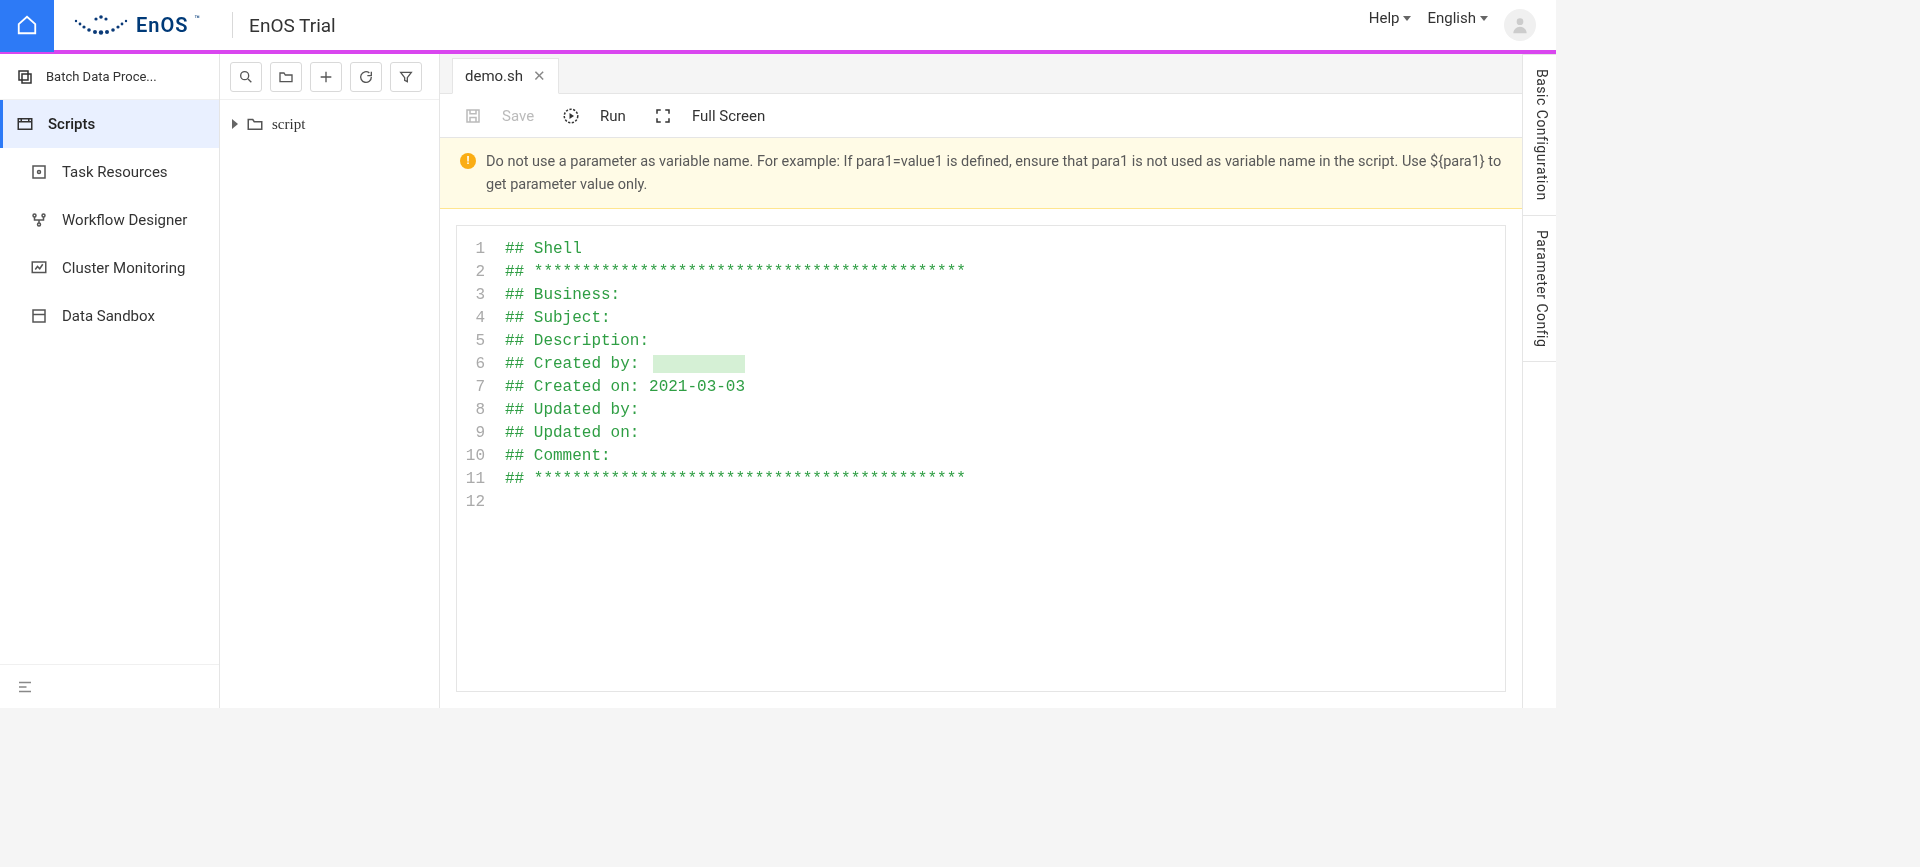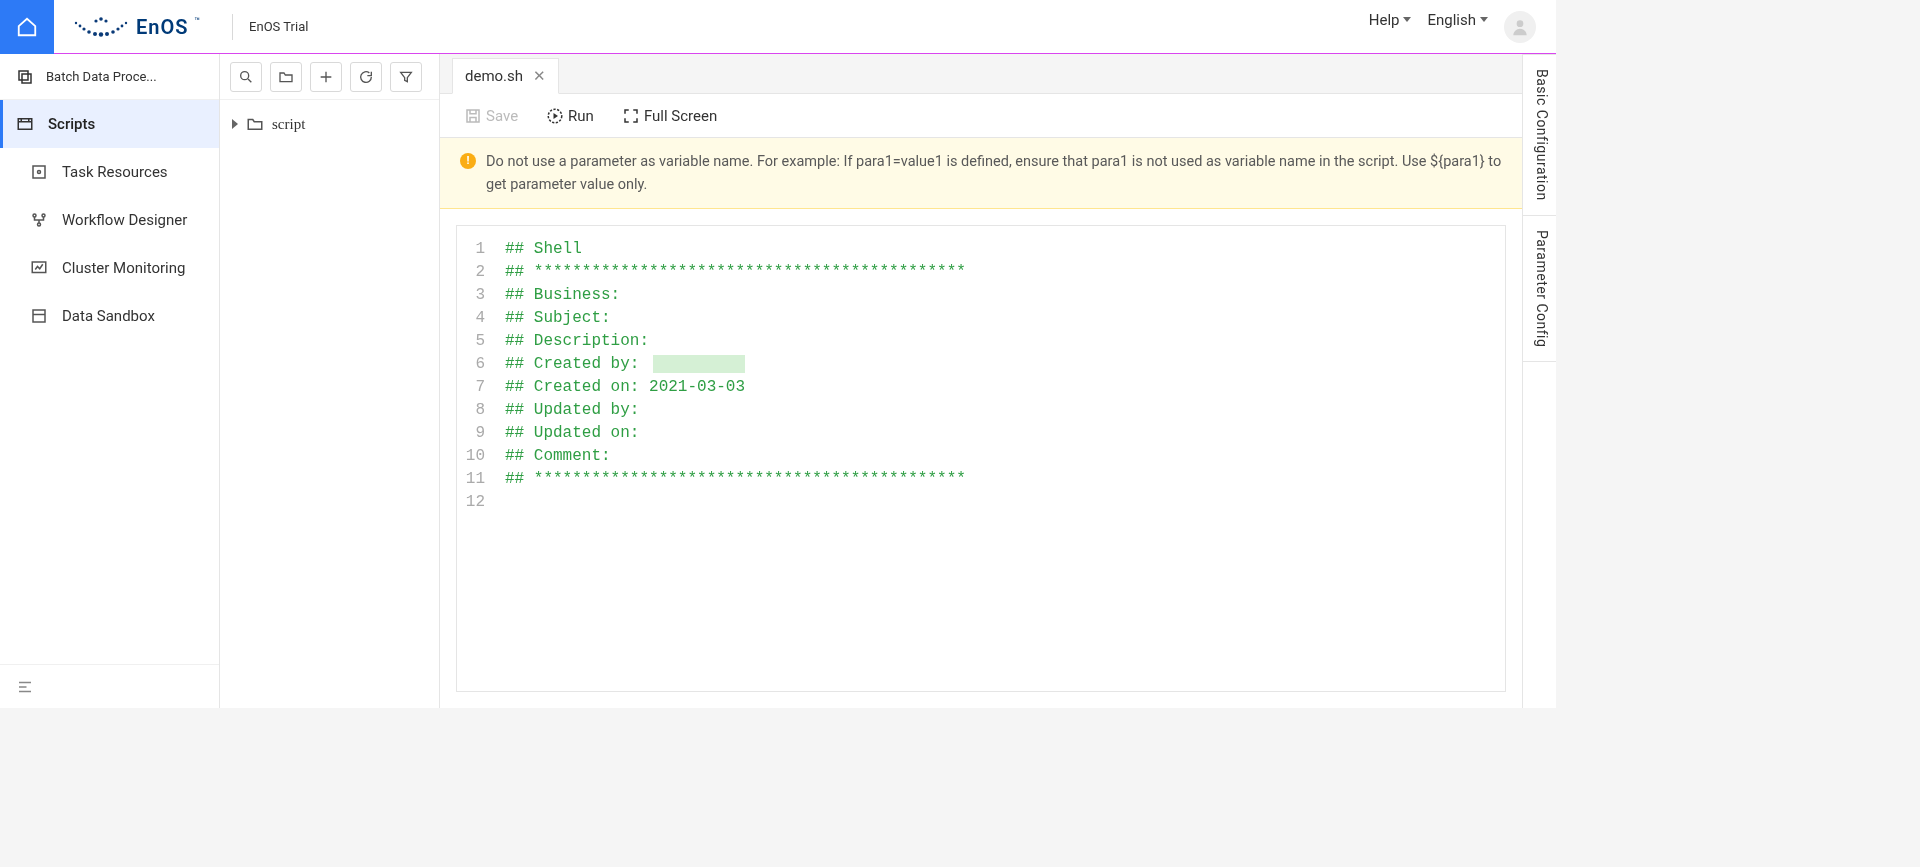--- a/index.html
+++ b/index.html
@@ -13,21 +13,21 @@
       color: #333;
       background: #f5f5f5;
       width: 1556px;
       height: 708px;
       overflow: hidden;
     }
     
     .topbar {
       height: 54px;
       background: #fff;
-      border-bottom: 1px solid #d946ef;
+      border-bottom: 4px solid #d946ef;
       display: flex;
       align-items: center;
     }
     .home-btn {
       width: 54px;
       height: 54px;
       background: #2d7af6;
       display: flex;
       align-items: center;
       justify-content: center;
@@ -58,21 +58,21 @@
       position: relative;
       top: -6px;
     }
     .divider-v {
       width: 1px;
       height: 26px;
       background: #d9d9d9;
       margin: 0 16px;
     }
     .app-title {
-      font-size: 13px;
+      font-size: 19px;
       color: #333;
     }
     .topbar-right {
       margin-left: auto;
       display: flex;
       align-items: flex-start;
       gap: 16px;
       padding-right: 20px;
     }
     .top-drop {
@@ -254,21 +254,21 @@
       background: #fff;
       border-bottom: 1px solid #e5e5e5;
       display: flex;
       align-items: center;
       gap: 28px;
       padding: 0 24px;
     }
     .action-btn {
       display: flex;
       align-items: center;
-      gap: 4px;
+      gap: 20px;
       cursor: pointer;
       font-size: 15px;
       color: #333;
     }
     .action-btn.disabled {
       color: #bbb;
       cursor: default;
     }
     .info-banner {
       background: #fffbe6;

